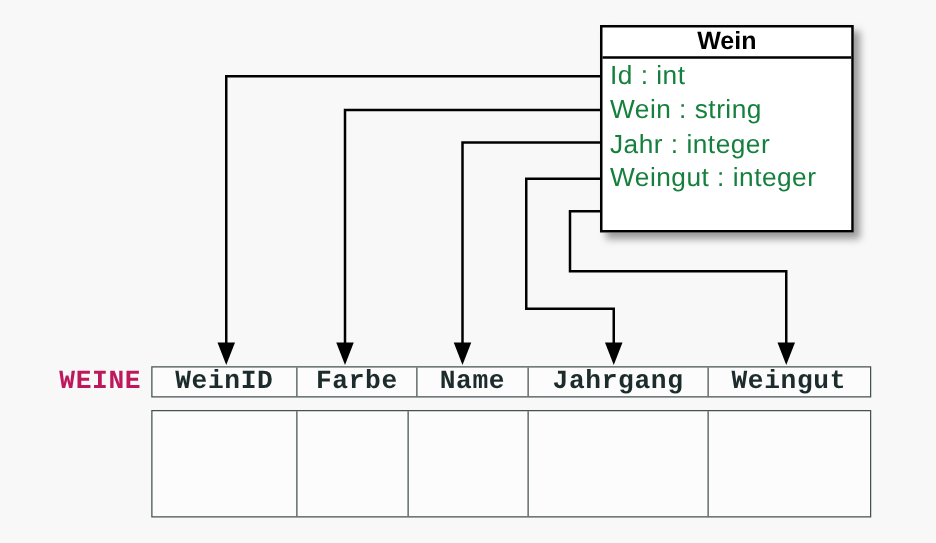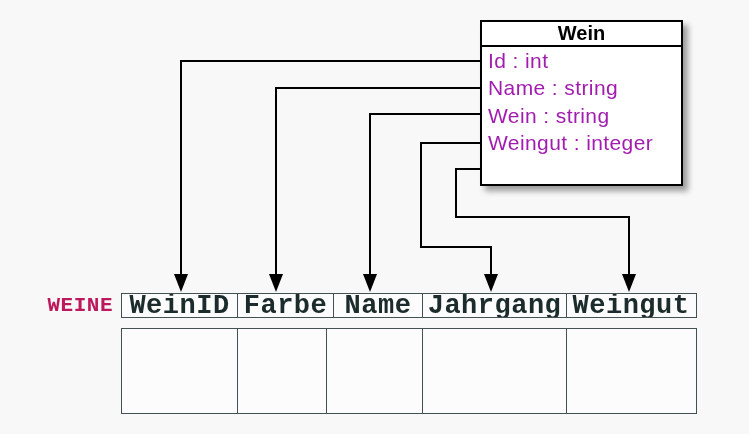--- a/index.html
+++ b/index.html
@@ -30,21 +30,21 @@
     height: 23px; line-height: 23px;
     text-align: center;
     font-size: 20px; font-weight: bold; color: #000;
     border-bottom: 2px solid #000000;
   }
   .class-box .attr-list { padding: 0; margin: 0; }
   .class-box .attr-row {
     height: 27.4px; line-height: 27.4px;
     padding-left: 6px;
     font-size: 21px; letter-spacing: 0.4px;
-    color: #a21caf;
+    color: #15803d;
     white-space: nowrap;
   }
 
   
   .rel-table-label {
     position: absolute;
     left: 0; top: 293px; width: 113px; height: 25px;
     line-height: 25px; text-align: right;
     font-family: "Liberation Mono", monospace;
     font-weight: bold; font-size: 21px; letter-spacing: 0.5px;
@@ -61,21 +61,21 @@
     z-index: 2;
   }
   .rel-header { top: 293px; height: 25px; }
   .rel-body   { top: 328px; height: 86px; }
   .rel-cell {
     box-sizing: border-box;
     border-right: 1.5px solid #455050;
     height: 100%;
     display: flex; align-items: center; justify-content: center;
     font-family: "Liberation Mono", monospace;
-    font-weight: bold; font-size: 27px; letter-spacing: 0.5px;
+    font-weight: bold; font-size: 21px; letter-spacing: 0.5px;
     color: #1c2b2b;
     overflow: hidden; white-space: nowrap;
   }
   .rel-cell:last-child { border-right: none; }
   .c0 { flex: 0 0 116px; }
   .c1 { flex: 0 0 89px; }
   .c2 { flex: 0 0 96px; }
   .c3 { flex: 0 0 144px; }
   .c4 { flex: 0 0 128px; }
 </style>
@@ -98,22 +98,22 @@
       <polygon points="363,274 377,274 370,292"></polygon>
       <polygon points="484,274 498,274 491,292"></polygon>
       <polygon points="622,274 636,274 629,292"></polygon>
     </g>
   </svg>
 
   <div class="class-box">
     <div class="class-title">Wein</div>
     <div class="attr-list">
       <div class="attr-row">Id : int</div>
-      <div class="attr-row">Name : string</div>
       <div class="attr-row">Wein : string</div>
+      <div class="attr-row">Jahr : integer</div>
       <div class="attr-row">Weingut : integer</div>
     </div>
   </div>
 
   <div class="rel-table-label">WEINE</div>
 
   <div class="rel-header">
     <div class="rel-cell c0">WeinID</div>
     <div class="rel-cell c2">Farbe</div>
     <div class="rel-cell c1">Name</div>

